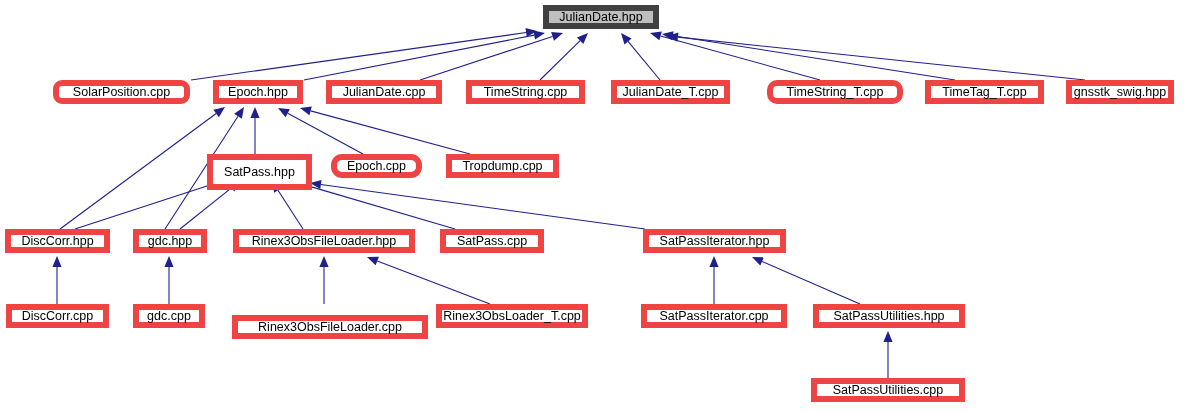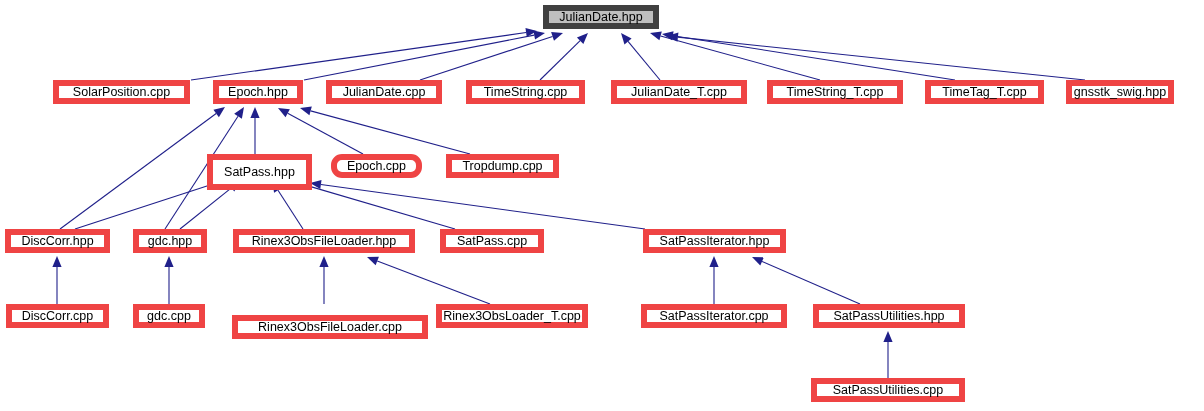--- a/index.html
+++ b/index.html
@@ -105,26 +105,26 @@
       <polygon points="367,257 378.917325463821,256.6293872784639 375.6334537262756,265.22334948523155" class="edge-head" fill="#20208a"></polygon>
       <line x1="714" y1="304" x2="714" y2="267" class="edge-line" stroke="#20208a"></line>
       <polygon points="714,256 718.6,267 709.4,267" class="edge-head" fill="#20208a"></polygon>
       <line x1="860" y1="304" x2="762.086285278755" y2="261.38940192686556" class="edge-line" stroke="#20208a"></line>
       <polygon points="752,257 763.9218533572624,257.1715008102953 760.2507172002475,265.6073030434358" class="edge-head" fill="#20208a"></polygon>
       <line x1="888" y1="378" x2="888" y2="342" class="edge-line" stroke="#20208a"></line>
       <polygon points="888,331 892.6,342 883.4,342" class="edge-head" fill="#20208a"></polygon>
     </svg>
   <div id="node-layer">
       <div class="node-box root" style="left: 543px; top: 5px; width: 116px; height: 24px;">JulianDate.hpp</div>
-      <div class="node-box" style="left: 53px; top: 80px; width: 137px; height: 24px;">SolarPosition.cpp</div>
+      <div class="node-box" style="left: 53px; top: 80px; width: 137px; height: 24px; border-radius: 9px;">SolarPosition.cpp</div>
       <div class="node-box" style="left: 213px; top: 80px; width: 90px; height: 24px;">Epoch.hpp</div>
       <div class="node-box" style="left: 326px; top: 80px; width: 116px; height: 24px;">JulianDate.cpp</div>
       <div class="node-box" style="left: 466px; top: 80px; width: 119px; height: 24px;">TimeString.cpp</div>
-      <div class="node-box" style="left: 611px; top: 80px; width: 136px; height: 24px;">JulianDate_T.cpp</div>
-      <div class="node-box" style="left: 767px; top: 80px; width: 136px; height: 24px;">TimeString_T.cpp</div>
+      <div class="node-box" style="left: 611px; top: 80px; width: 119px; height: 24px;">JulianDate_T.cpp</div>
+      <div class="node-box" style="left: 767px; top: 80px; width: 136px; height: 24px; border-radius: 10px;">TimeString_T.cpp</div>
       <div class="node-box" style="left: 925px; top: 80px; width: 119px; height: 24px;">TimeTag_T.cpp</div>
       <div class="node-box" style="left: 1066px; top: 80px; width: 108px; height: 24px;">gnsstk_swig.hpp</div>
       <div class="node-box" style="left: 207px; top: 154px; width: 105px; height: 36px;">SatPass.hpp</div>
       <div class="node-box" style="left: 331px; top: 154px; width: 91px; height: 24px; border-radius: 11px;">Epoch.cpp</div>
       <div class="node-box" style="left: 446px; top: 154px; width: 113px; height: 24px;">Tropdump.cpp</div>
       <div class="node-box" style="left: 5px; top: 229px; width: 105px; height: 24px;">DiscCorr.hpp</div>
       <div class="node-box" style="left: 133px; top: 229px; width: 74px; height: 24px;">gdc.hpp</div>
       <div class="node-box" style="left: 233px; top: 229px; width: 182px; height: 24px;">Rinex3ObsFileLoader.hpp</div>
       <div class="node-box" style="left: 440px; top: 229px; width: 104px; height: 24px;">SatPass.cpp</div>
       <div class="node-box" style="left: 643px; top: 229px; width: 143px; height: 24px;">SatPassIterator.hpp</div>

